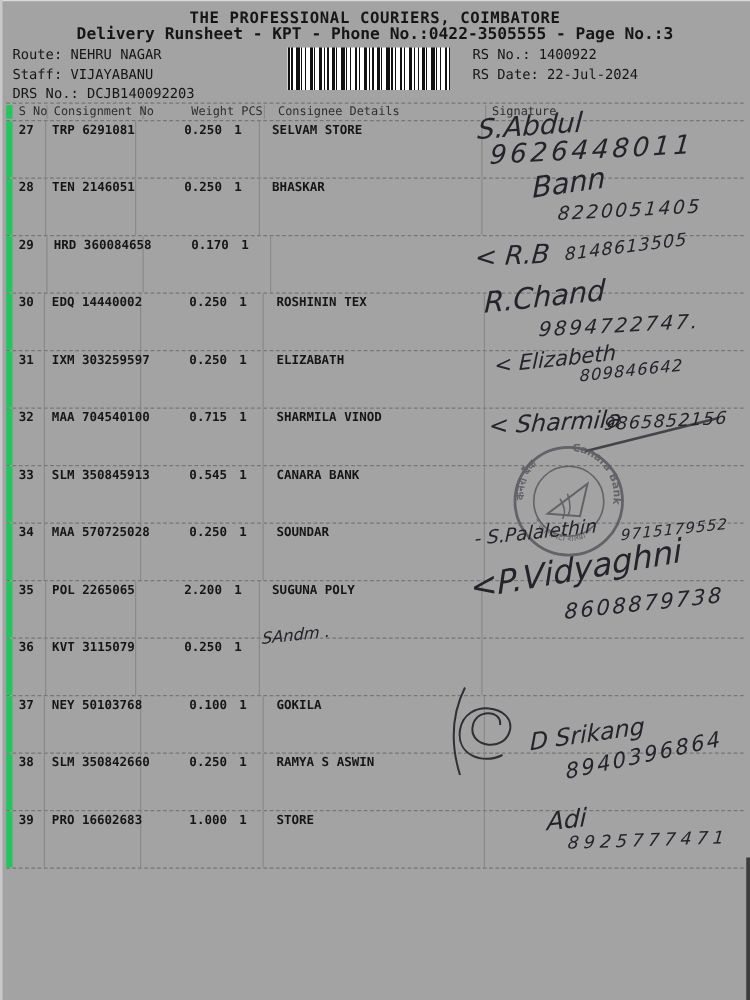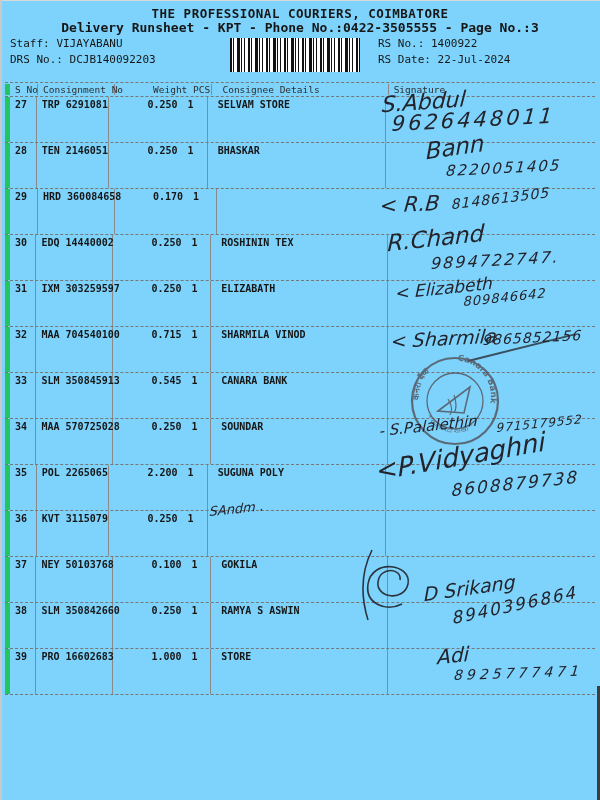--- a/index.html
+++ b/index.html
@@ -1,17 +1,17 @@
 <!DOCTYPE html>
 <html style="--ink: #23232b; --print: #161616; --stamp: #54545c;"><head>
 <meta charset="utf-8">
 <style>
   html,body{margin:0;padding:0;}
   body{width:600px;height:800px;background:#e9e9e9;font-family:"DejaVu Sans Mono", monospace;}
-  .page{position:relative;width:600px;height:800px;background:#7dd3fc;overflow:hidden;color:var(--print,#161616);}
+  .page{position:relative;width:600px;height:800px;background:#a3a3a3;overflow:hidden;color:var(--print,#161616);}
   .edge-left{position:absolute;left:0;top:0;width:2px;height:100%;background:#c9c9c9;}
   .edge-top{position:absolute;left:0;top:0;width:100%;height:1px;background:#d9d9d9;}
   .edge-right-dark{position:absolute;right:0;top:686px;width:3px;height:114px;background:#3d3d3d;}
 
   
   .title{position:absolute;left:0;top:6px;width:100%;text-align:center;font-size:12.5px;font-weight:700;letter-spacing:.5px;}
   .subtitle{position:absolute;left:0;top:20px;width:100%;text-align:center;font-size:13px;font-weight:700;}
   .info-left{position:absolute;left:10px;top:36px;font-size:11px;line-height:15.5px;}
   .info-left .b{font-weight:400;}
   .info-right{position:absolute;left:378px;top:36px;font-size:11px;line-height:16px;}
@@ -46,20 +46,21 @@
 
 <div class="page">
   <div class="edge-top"></div>
   <div class="edge-left"></div>
   <div class="edge-right-dark"></div>
 
   <div class="title">THE PROFESSIONAL COURIERS, COIMBATORE</div>
   <div class="subtitle">Delivery Runsheet - KPT - Phone No.:0422-3505555 - Page No.:3</div>
 
   <div class="info-left">
+    <div><span>Route:</span> <span>NEHRU NAGAR</span></div>
     <div class="b"><span>Staff:</span> <span>VIJAYABANU</span></div>
     <div class="b"><span>DRS No.:</span> <span>DCJB140092203</span></div>
   </div>
 
   <div class="barcode"></div>
 
   <div class="info-right">
     <div><span>RS No.:</span> <span>1400922</span></div>
     <div><span>RS Date:</span> <span>22-Jul-2024</span></div>
   </div>

